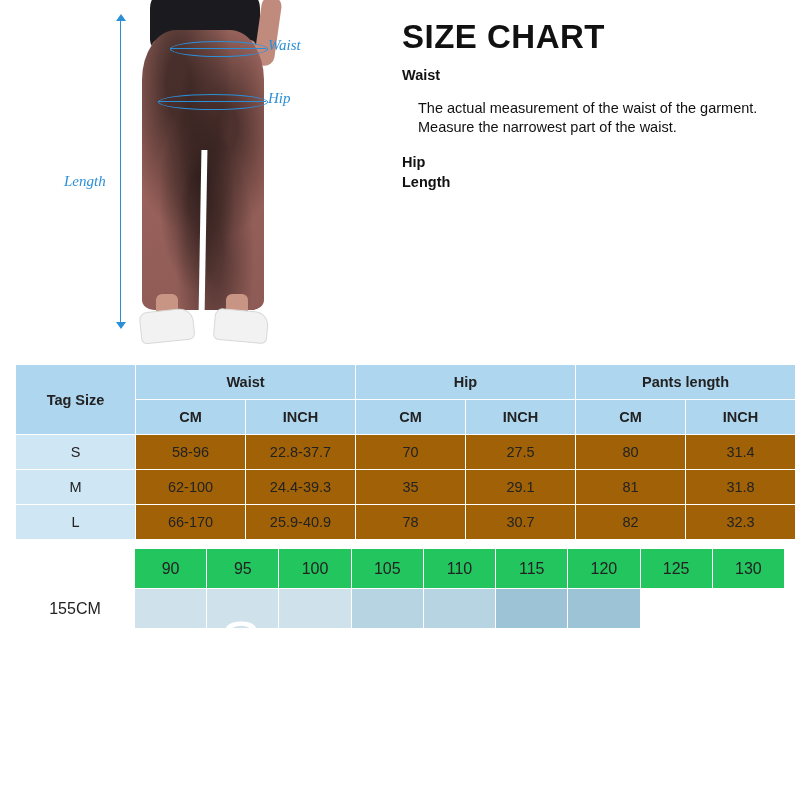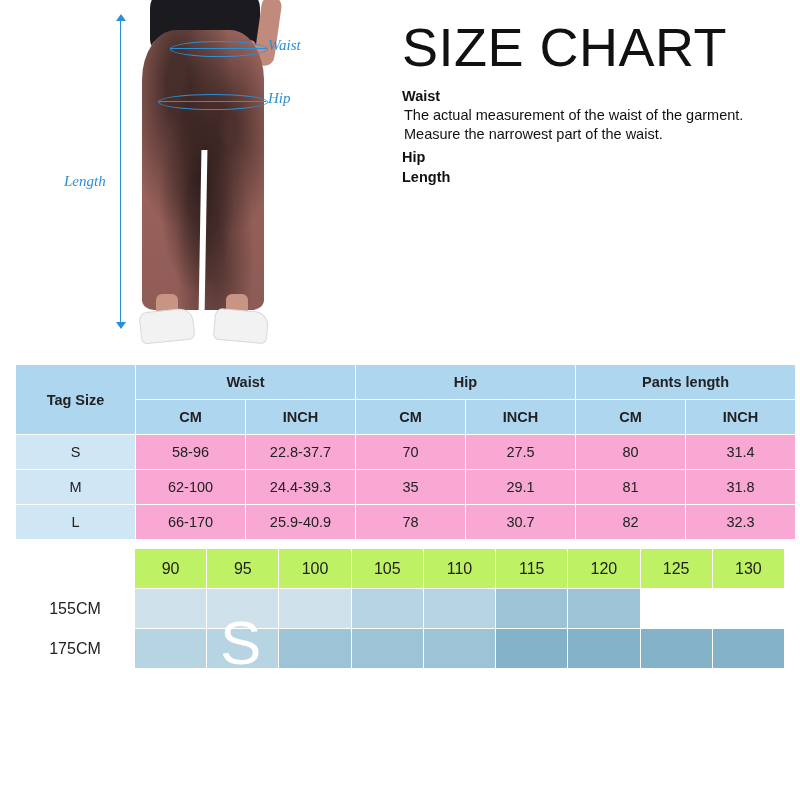--- a/index.html
+++ b/index.html
@@ -155,35 +155,35 @@
   .ell-waist { left: 170px; top: 41px; width: 96px; }
   .ell-hip   { left: 158px; top: 94px; width: 108px; }
 
   
   .text-pane {
     width: 410px;
     padding: 14px 26px 0 12px;
     box-sizing: border-box;
   }
   .chart-title {
-    font-size: 54px;
-    font-weight: 400;
+    font-size: 33px;
+    font-weight: 700;
     letter-spacing: 0.5px;
     margin: 6px 0 14px 0;
     line-height: 1;
   }
   .term {
     font-size: 14.5px;
     font-weight: bold;
     margin-top: 4px;
   }
   .desc {
     font-size: 14.5px;
     line-height: 1.33;
-    margin: 2px;
+    margin: 16px;
   }
 
   
   .size-table {
     border-collapse: collapse;
     width: 770px;
     margin: 4px 15px 0 15px;
     table-layout: fixed;
   }
   .size-table th, .size-table td {
@@ -192,21 +192,21 @@
     font-size: 14.5px;
     height: 34px;
     padding: 0;
   }
   .size-table th {
     background: #aed6ef;
     font-weight: bold;
     color: #222;
   }
   .size-table td {
-    background: #f9a8d4;
+    background: #a16207;
     color: #222;
   }
   .size-table td.tag {
     background: #cfe7f5;
     font-weight: normal;
   }
   .col-tag { width: 120px; }
   .col-cm  { width: 110px; }
   .col-in  { width: 110px; }
 
@@ -220,21 +220,21 @@
   }
   .grid-table td, .grid-table th {
     border: 1px solid #ffffff;
     height: 39px;
     text-align: center;
     font-size: 16px;
     padding: 0;
     color: #222;
   }
   .grid-table .corner { background: #ffffff; border-color: #ffffff; width: 118px; }
-  .grid-table .colhead { background: #bef264; font-weight: normal; text-align: center; }
+  .grid-table .colhead { background: #22c55e; font-weight: normal; text-align: center; }
   .grid-table .rowhead { background: #ffffff; font-size: 16px; }
   .cell { }
   .g0 { background: #ffffff; }
   .g1 { background: #cfe2ec; }
   .g2 { background: #b7d4e2; }
   .g3 { background: #9cc3d6; }
   .g4 { background: #84b3c9; }
 
   .sizemark {
     position: absolute;
@@ -368,30 +368,18 @@
         <td class="cell g1"></td>
         <td class="cell g1"></td>
         <td class="cell g1"></td>
         <td class="cell g2"></td>
         <td class="cell g2"></td>
         <td class="cell g3"></td>
         <td class="cell g3"></td>
         <td class="cell g0"></td>
         <td class="cell g0"></td>
       </tr>
-      <tr>
-        <td class="rowhead">175CM</td>
-        <td class="cell g2"></td>
-        <td class="cell g2"></td>
-        <td class="cell g3"></td>
-        <td class="cell g3"></td>
-        <td class="cell g3"></td>
-        <td class="cell g4"></td>
-        <td class="cell g4"></td>
-        <td class="cell g4"></td>
-        <td class="cell g4"></td>
-      </tr>
     </tbody>
 </table>
 
 <div class="sizemark mark-s">S</div>
 <div class="sizemark mark-m">M</div>
 <div class="sizemark mark-l">L</div>
 
 </body></html>

